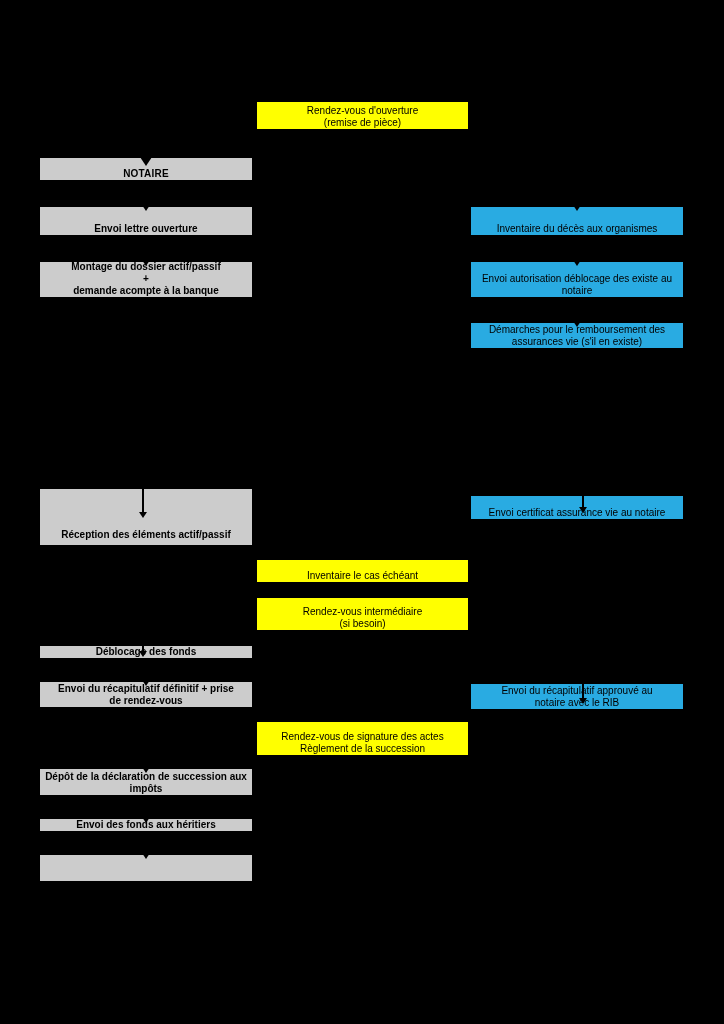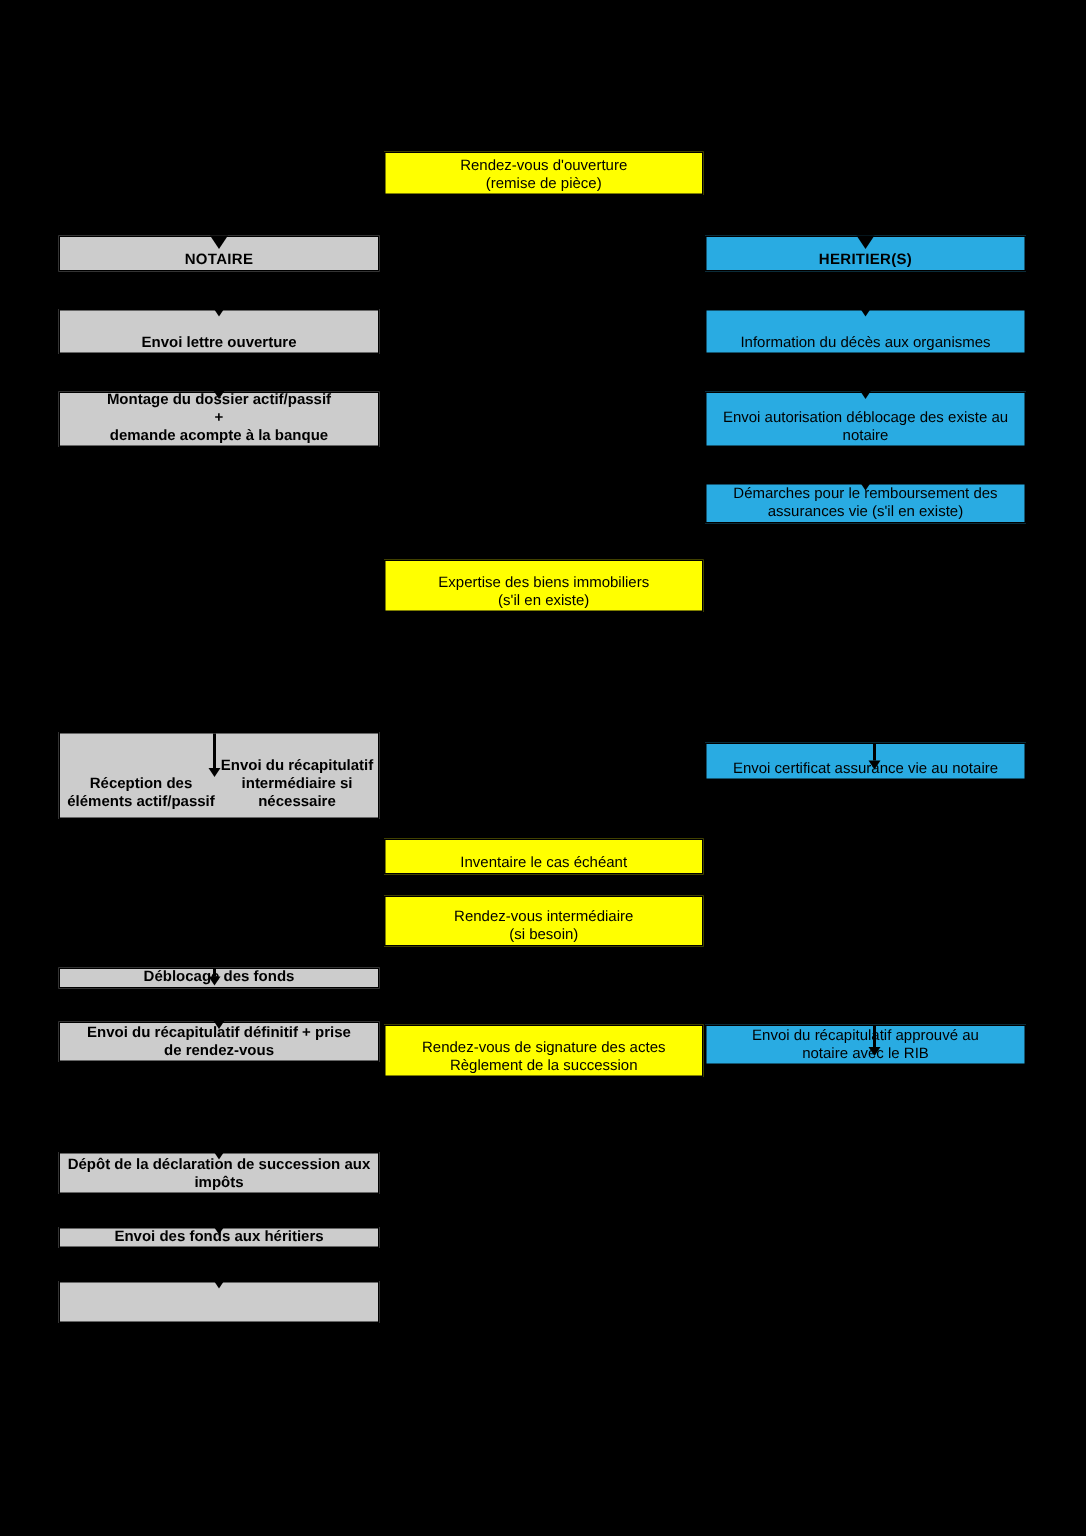--- a/index.html
+++ b/index.html
@@ -39,63 +39,53 @@
 
   <div class="node yellow" style="left:256px;top:101px;width:213px;height:29px">
     <span class="txt">Rendez-vous d'ouverture
 (remise de pièce)</span>
   </div>
 
   <div class="node gray hdr" style="left:39px;top:157px;width:214px;height:24px">
     <i class="tarrow lg"></i>
     <span class="txt">NOTAIRE</span>
   </div>
-  <div class="node blue hdr" style="left:470px;top:157px;width:214px;height:24px">
-    <i class="tarrow lg"></i>
-    <span class="txt">HERITIER(S)</span>
-  </div>
 
   <div class="node gray" style="left:39px;top:206px;width:214px;height:30px">
     <i class="tarrow"></i>
     <span class="txt">Envoi lettre ouverture</span>
   </div>
   <div class="node blue" style="left:470px;top:206px;width:214px;height:30px">
     <i class="tarrow"></i>
-    <span class="txt">Information du décès aux organismes</span>
+    <span class="txt">Inventaire du décès aux organismes</span>
   </div>
 
   <div class="node gray" style="left:39px;top:261px;width:214px;height:37px">
     <i class="tarrow"></i>
     <span class="txt">Montage du dossier actif/passif
 +
 demande acompte à la banque</span>
   </div>
   <div class="node blue" style="left:470px;top:261px;width:214px;height:37px">
     <i class="tarrow"></i>
     <span class="txt">Envoi autorisation déblocage des existe au
 notaire</span>
   </div>
 
   <div class="node blue" style="left:470px;top:322px;width:214px;height:27px">
     <i class="tarrow"></i>
     <span class="txt">Démarches pour le remboursement des
 assurances vie (s'il en existe)</span>
   </div>
 
-  <div class="node yellow" style="left:256px;top:373px;width:213px;height:35px">
-    <span class="txt">Expertise des biens immobiliers
-(s'il en existe)</span>
-  </div>
 
 
   <div class="node gray split" style="left:39px;top:488px;width:214px;height:58px">
     <i class="iarrow" style="left:102px;height:23px"></i>
     <span class="txt">Réception des éléments actif/passif</span>
-    <span class="txt">Envoi du récapitulatif intermédiaire si
-nécessaire</span>
   </div>
   <div class="node blue" style="left:470px;top:495px;width:214px;height:25px">
     <i class="iarrow" style="left:111px;height:11px"></i>
     <span class="txt">Envoi certificat assurance vie au notaire</span>
   </div>
 
   <div class="node yellow" style="left:256px;top:559px;width:213px;height:24px">
     <span class="txt">Inventaire le cas échéant</span>
   </div>
 
@@ -113,21 +103,21 @@
     <i class="tarrow"></i>
     <span class="txt">Envoi du récapitulatif définitif + prise
 de rendez-vous</span>
   </div>
   <div class="node blue" style="left:470px;top:683px;width:214px;height:27px">
     <i class="iarrow" style="left:111px;height:14px"></i>
     <span class="txt">Envoi du récapitulatif approuvé au
 notaire avec le RIB</span>
   </div>
 
-  <div class="node yellow" style="left:256px;top:683px;width:213px;height:35px">
+  <div class="node yellow" style="left:256px;top:721px;width:213px;height:35px">
     <span class="txt">Rendez-vous de signature des actes
 Règlement de la succession</span>
   </div>
 
   <div class="node gray" style="left:39px;top:768px;width:214px;height:28px">
     <i class="tarrow"></i>
     <span class="txt">Dépôt de la déclaration de succession aux
 impôts</span>
   </div>
   <div class="node gray" style="left:39px;top:818px;width:214px;height:14px">

